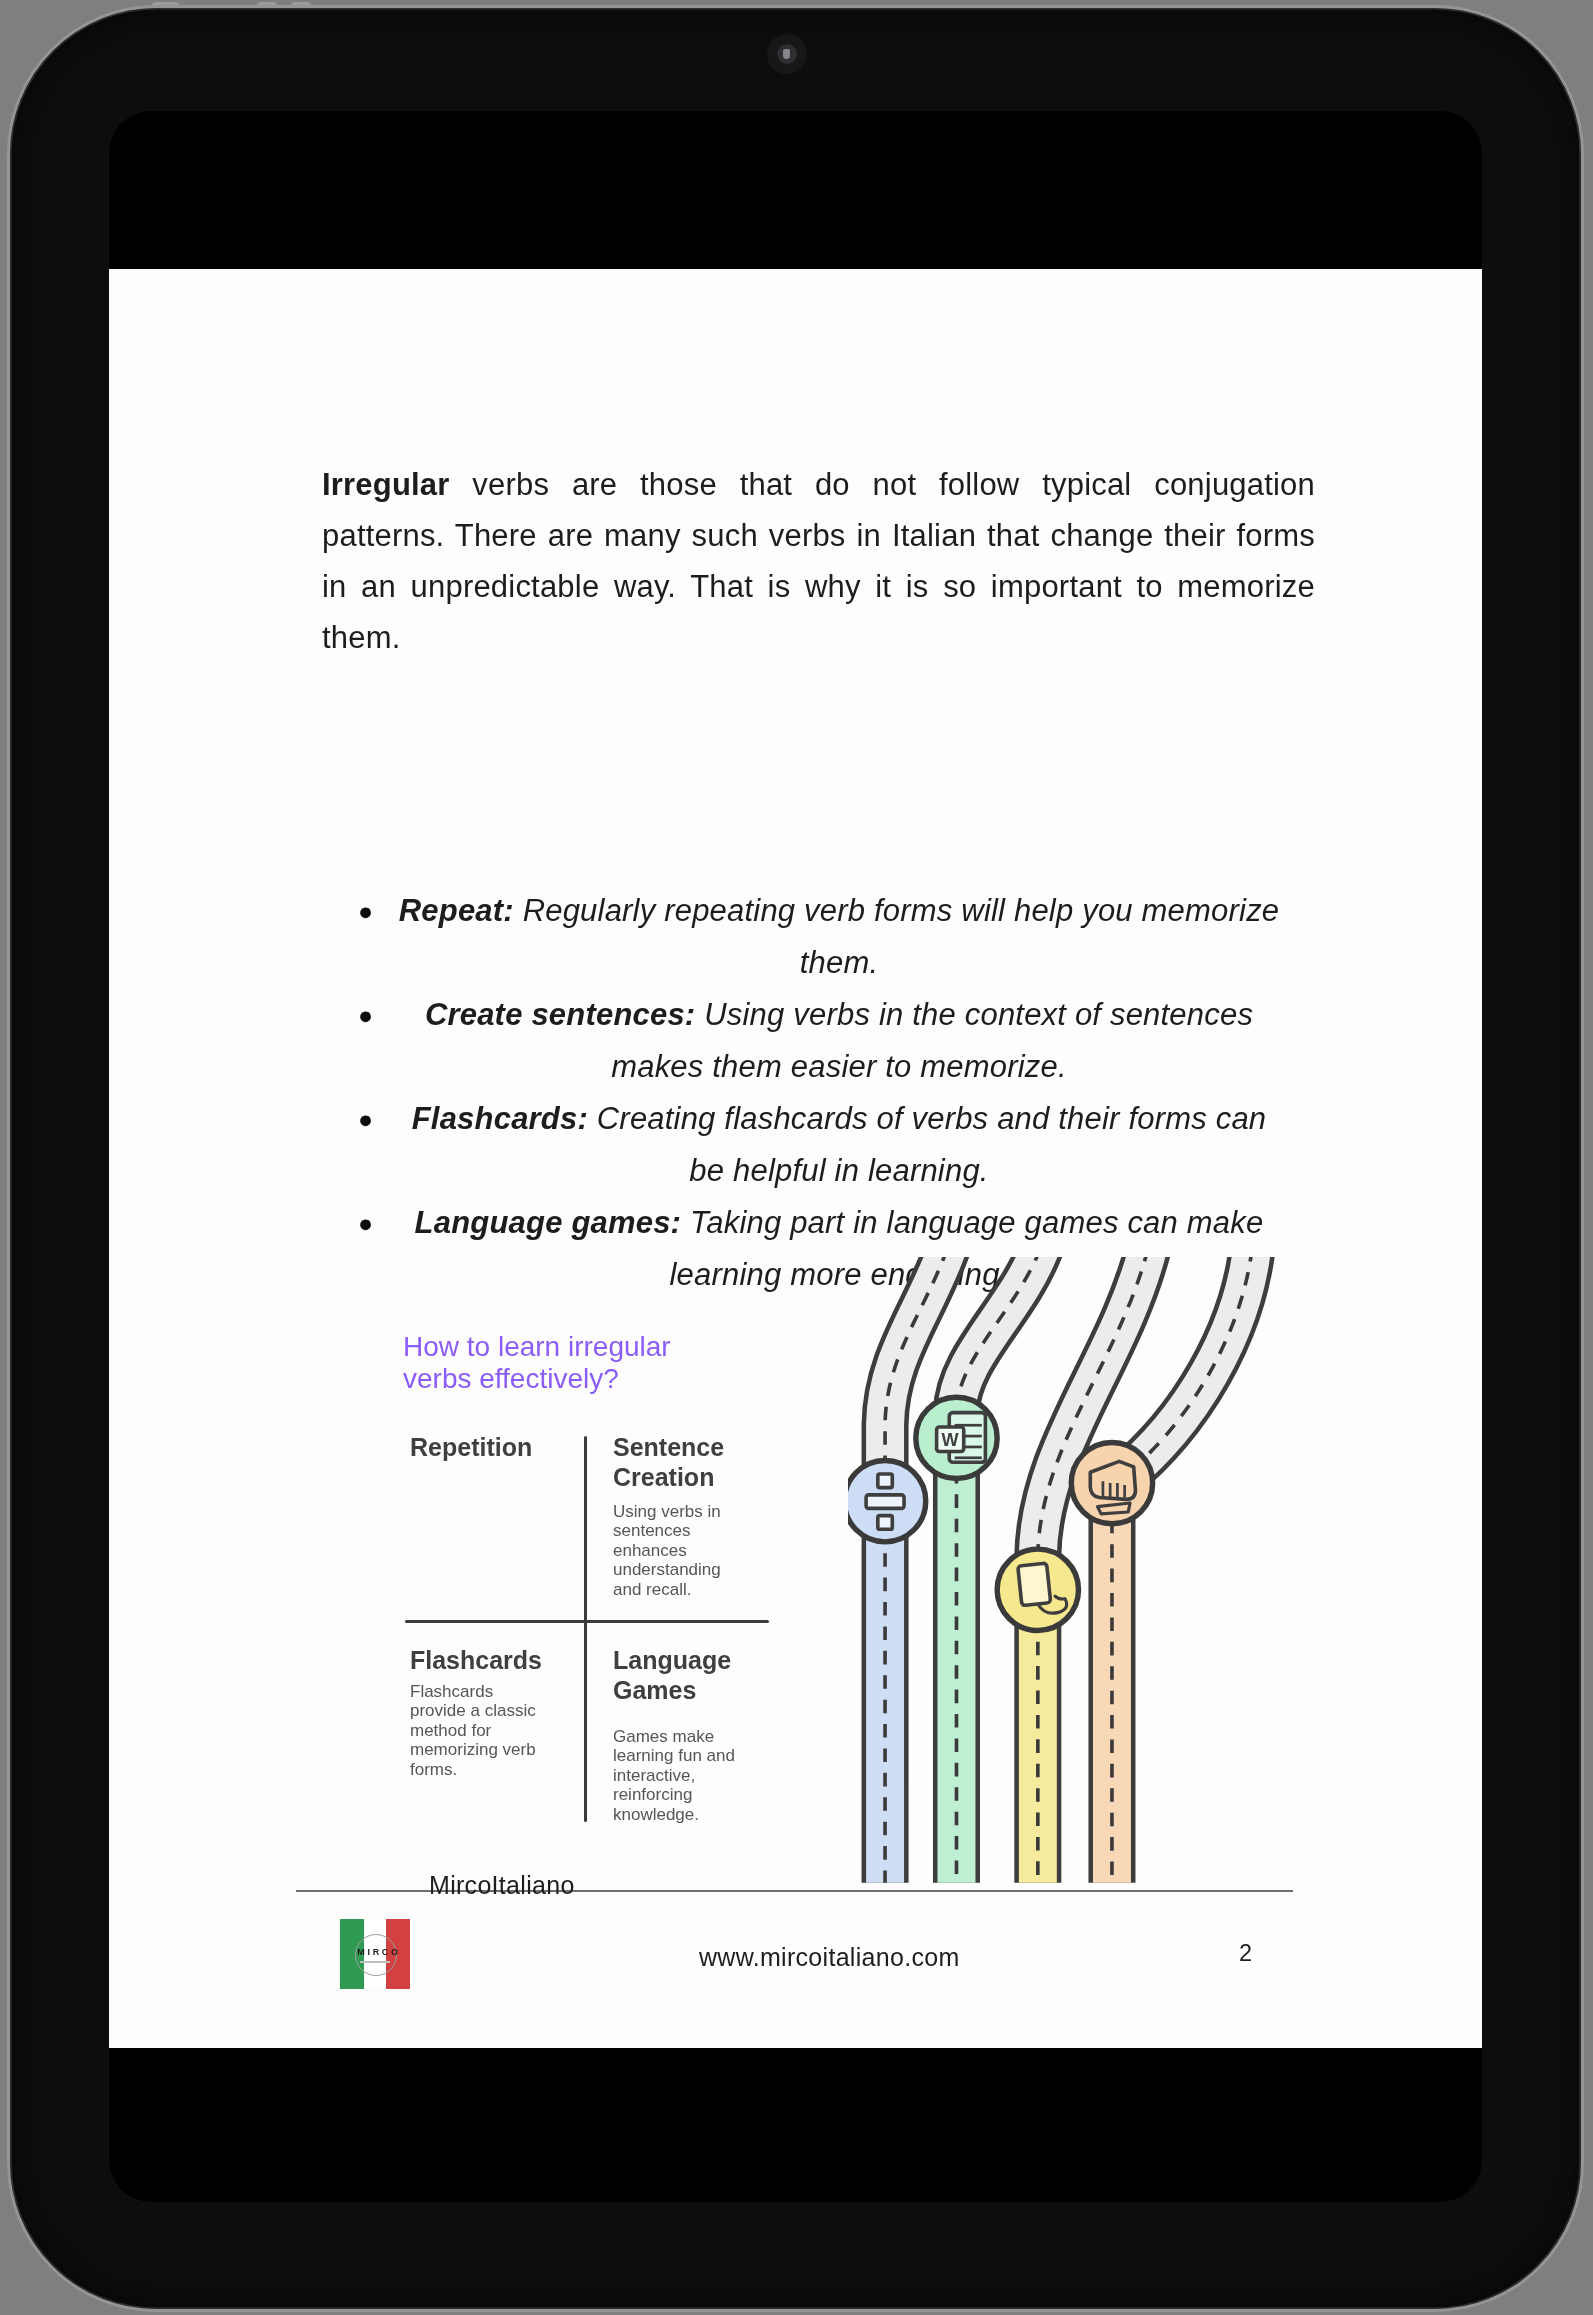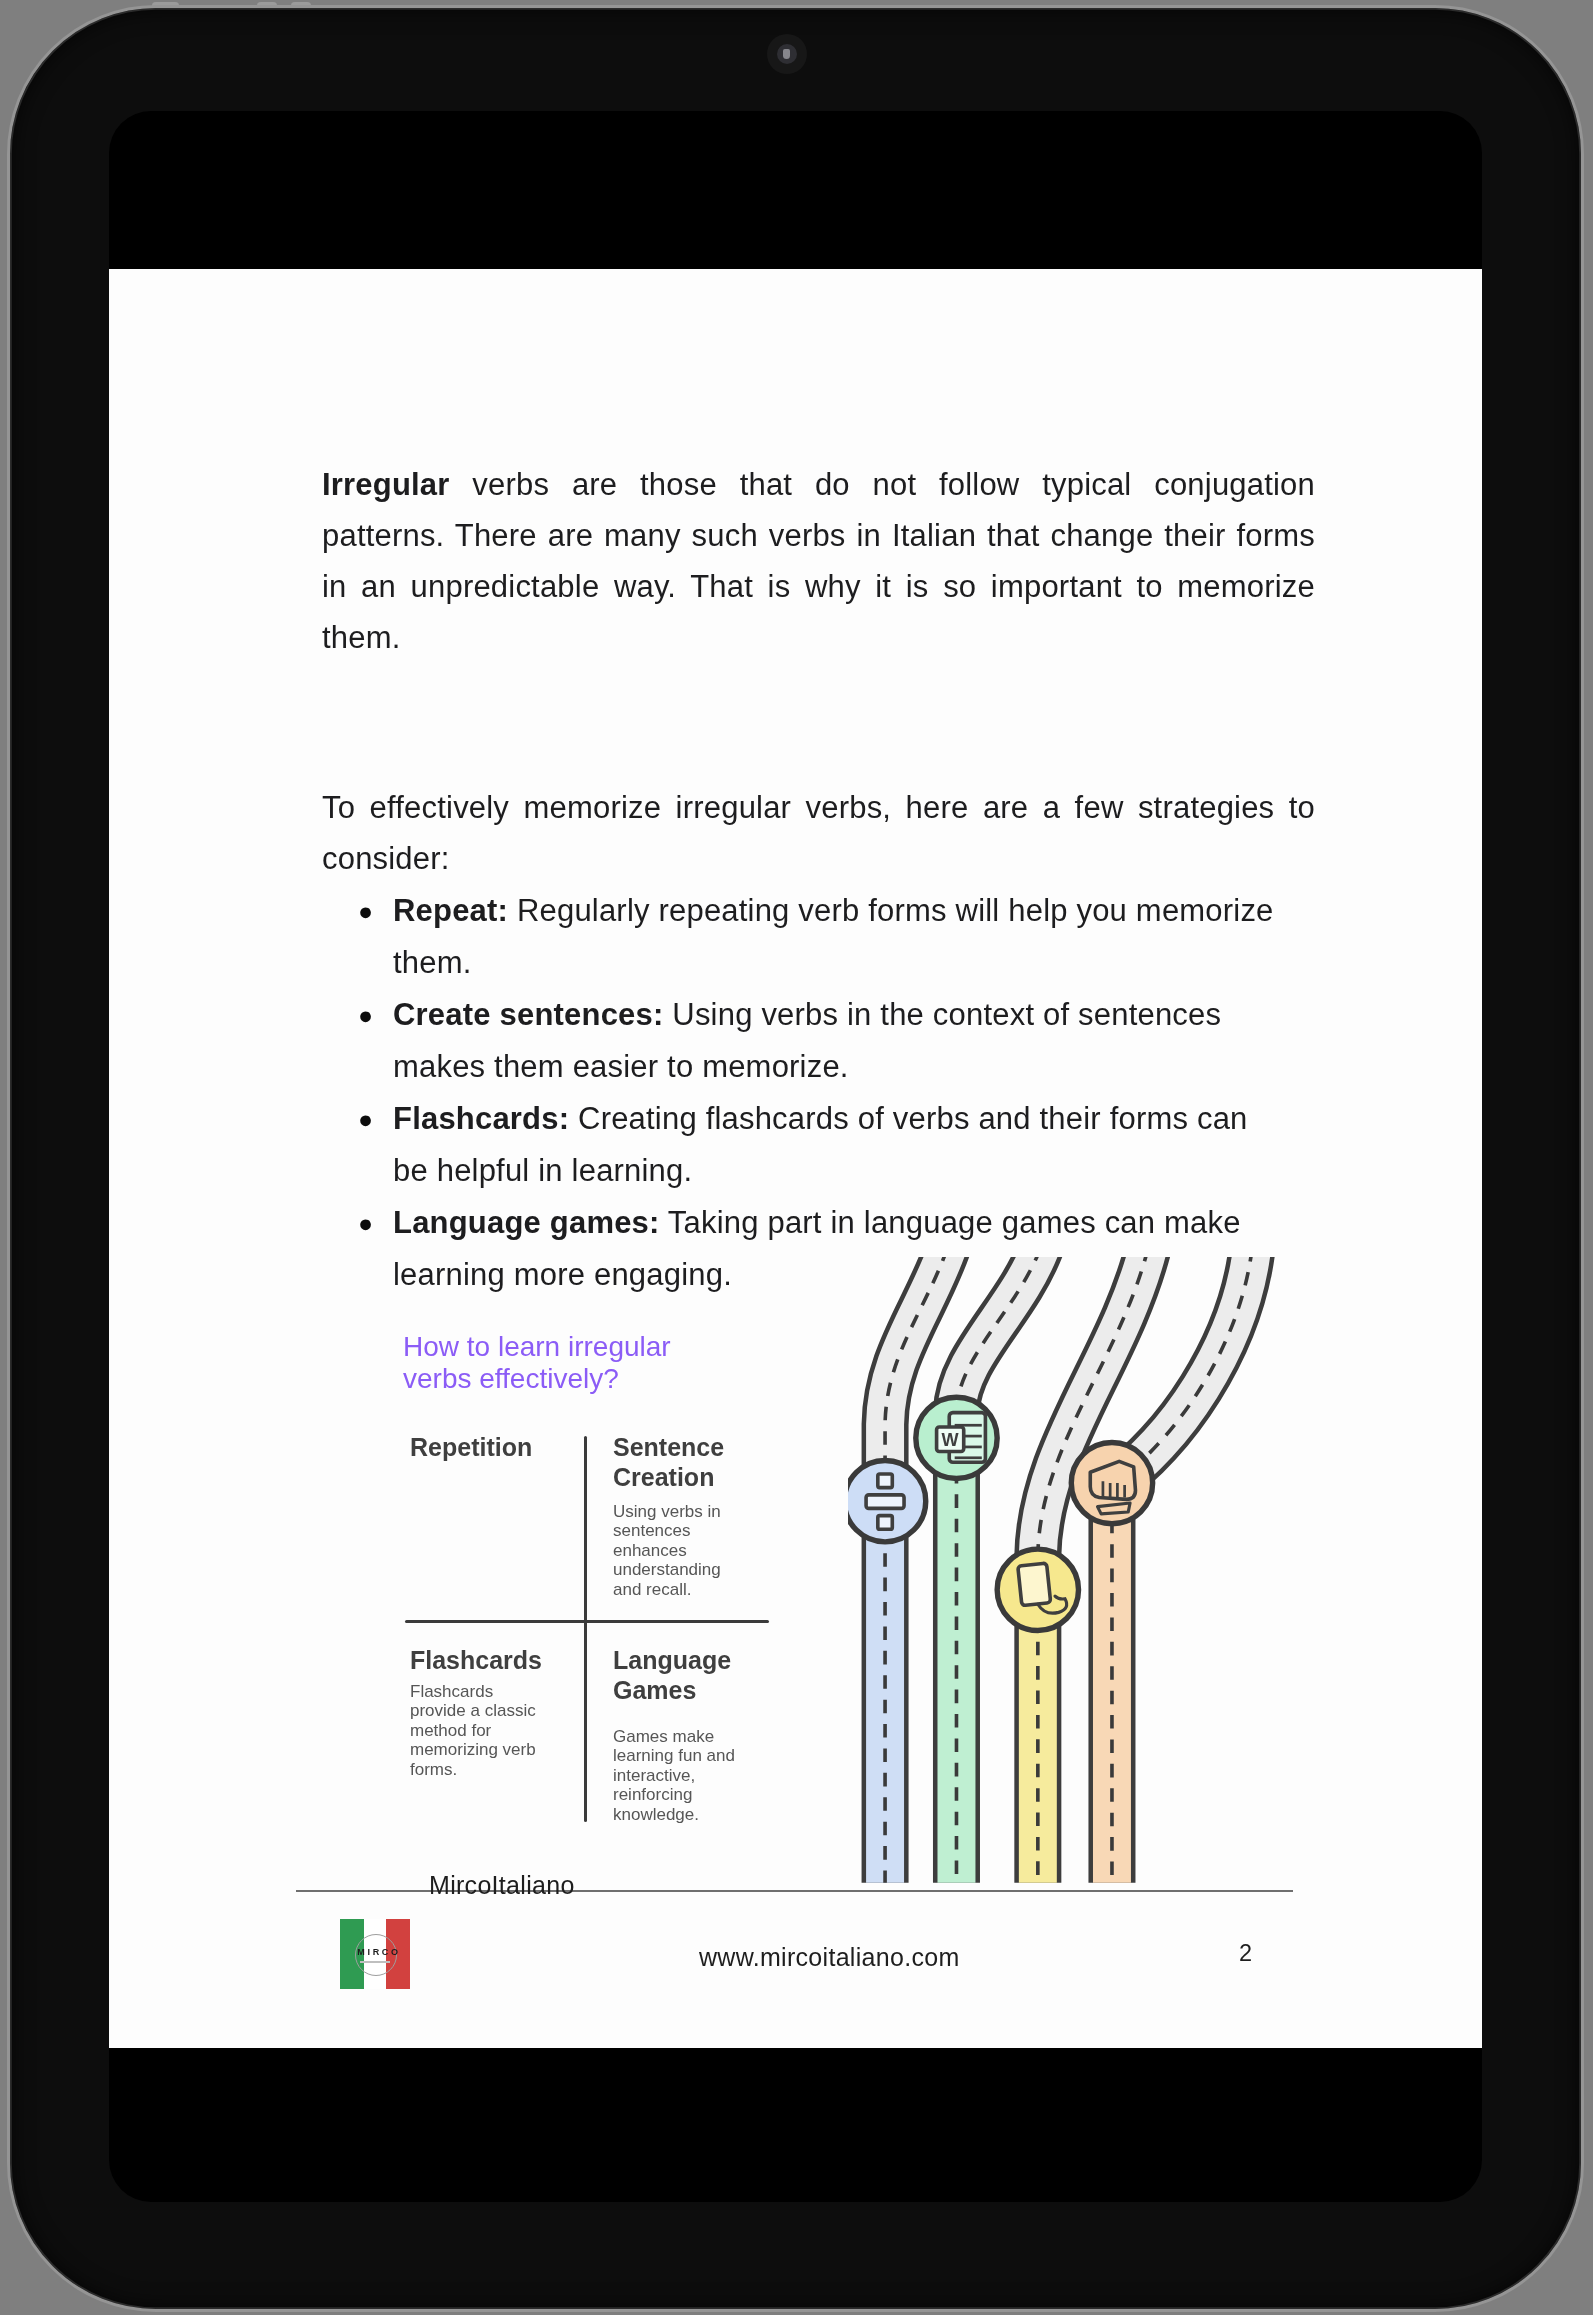--- a/index.html
+++ b/index.html
@@ -21,21 +21,21 @@
   #pdf-page{position:absolute;left:0;top:158px;width:1373px;height:1779px;background:#fdfdfd;}
   
   .doc-par{position:absolute;left:213px;width:993px;font-size:31px;line-height:51px;
            color:#1d1d1f;text-align:justify;letter-spacing:0.2px;}
   #p1{top:159px;}
   #sec-heading{position:absolute;left:213px;top:415px;font-size:31px;font-weight:bold;color:#151517;}
   #p2{top:482px;}
   #bullet-list{position:absolute;left:249px;top:616px;width:927px;margin:0;padding:0;list-style:none;}
   #bullet-list li{display:flex;font-size:31px;line-height:52px;color:#1d1d1f;letter-spacing:0.2px;}
   #bullet-list .dot{flex:0 0 35px;font-size:25px;color:#0c0c0c;}
-  #bullet-list .li-text{flex:1;text-align:left;}
+  #bullet-list .li-text{flex:1;text-align:center;font-style:italic;}
   
   .ig-title{position:absolute;left:294px;top:1062px;font-size:28px;line-height:32px;font-weight:500;
             color:#8b5cf6;white-space:pre-line;}
   .q-head{position:absolute;font-size:25px;line-height:30px;font-weight:600;color:#3f3f3f;white-space:pre-line;}
   .q-body{position:absolute;font-size:17px;line-height:19.4px;color:#565656;white-space:pre-line;}
   #q1-head{left:301px;top:1163px;} #q1-body{left:301px;top:1200px;}
   #q2-head{left:504px;top:1163px;} #q2-body{left:504px;top:1233px;}
   #q3-head{left:301px;top:1376px;} #q3-body{left:301px;top:1413px;}
   #q4-head{left:504px;top:1376px;} #q4-body{left:504px;top:1446px;margin-top:12px;}
   #ig-vline{position:absolute;left:475px;top:1167px;width:2.7px;height:386px;background:#3b3b3b;border-radius:1.8px;}
@@ -73,21 +73,20 @@
     <div class="spec"></div>
   </div>
 
   <div id="screen">
 
     <div id="pdf-page">
 
       <p class="doc-par" id="p1"><b>Irregular</b><span> verbs are those that do not follow typical conjugation patterns. There are many such verbs in Italian that change their forms in an unpredictable way. That is why it is so important to memorize them.</span></p>
 
 
-      <p class="doc-par" id="p2">To effectively memorize irregular verbs, here are a few strategies to consider:</p>
 
       <ul id="bullet-list">
         <li>
           <span class="dot">●</span>
           <span class="li-text"><b>Repeat:</b> <span>Regularly repeating verb forms will help you memorize them.</span></span>
         </li>
         <li>
           <span class="dot">●</span>
           <span class="li-text"><b>Create sentences:</b> <span>Using verbs in the context of sentences makes them easier to memorize.</span></span>
         </li>

